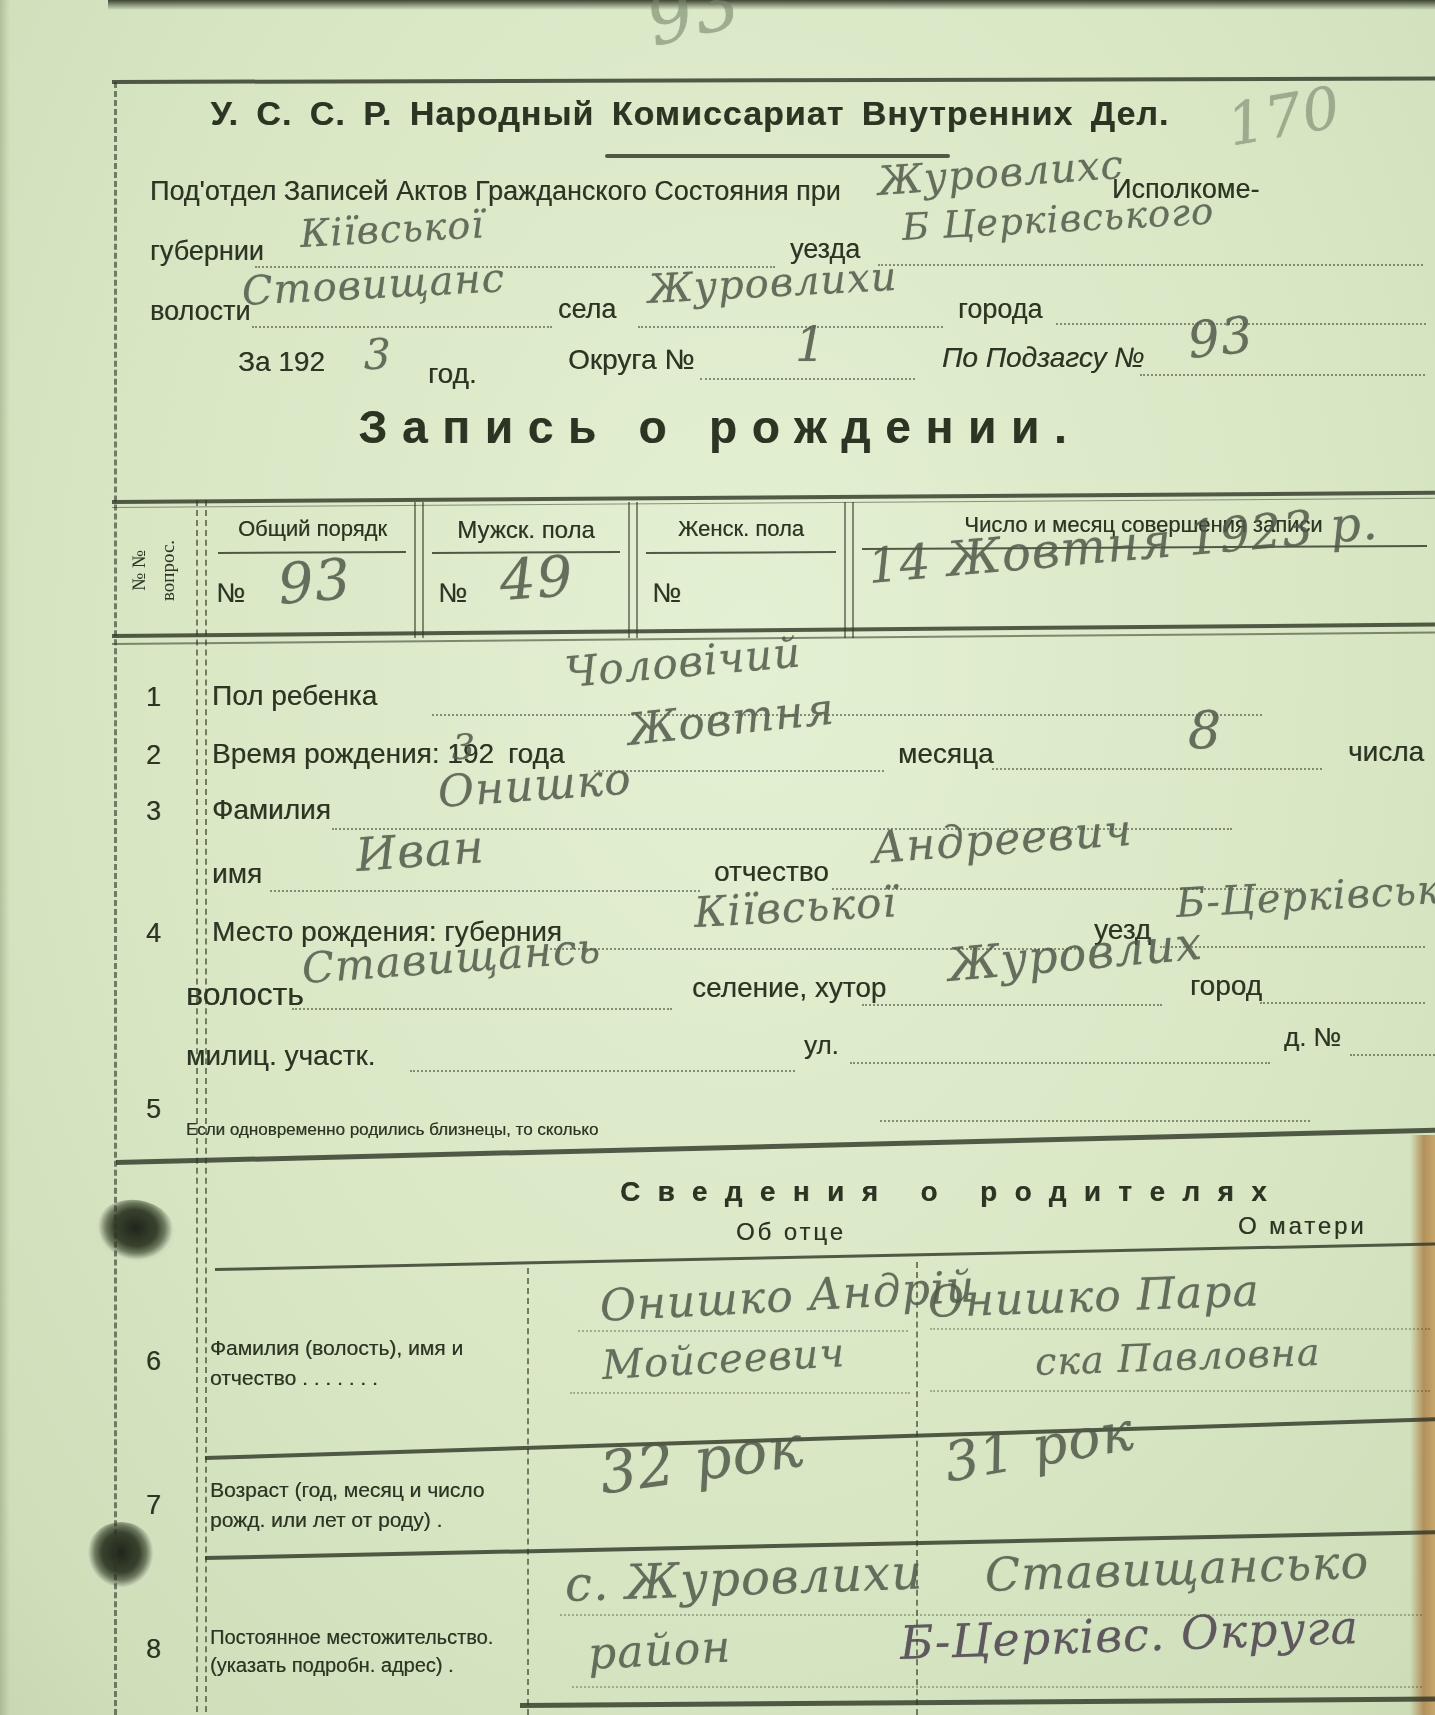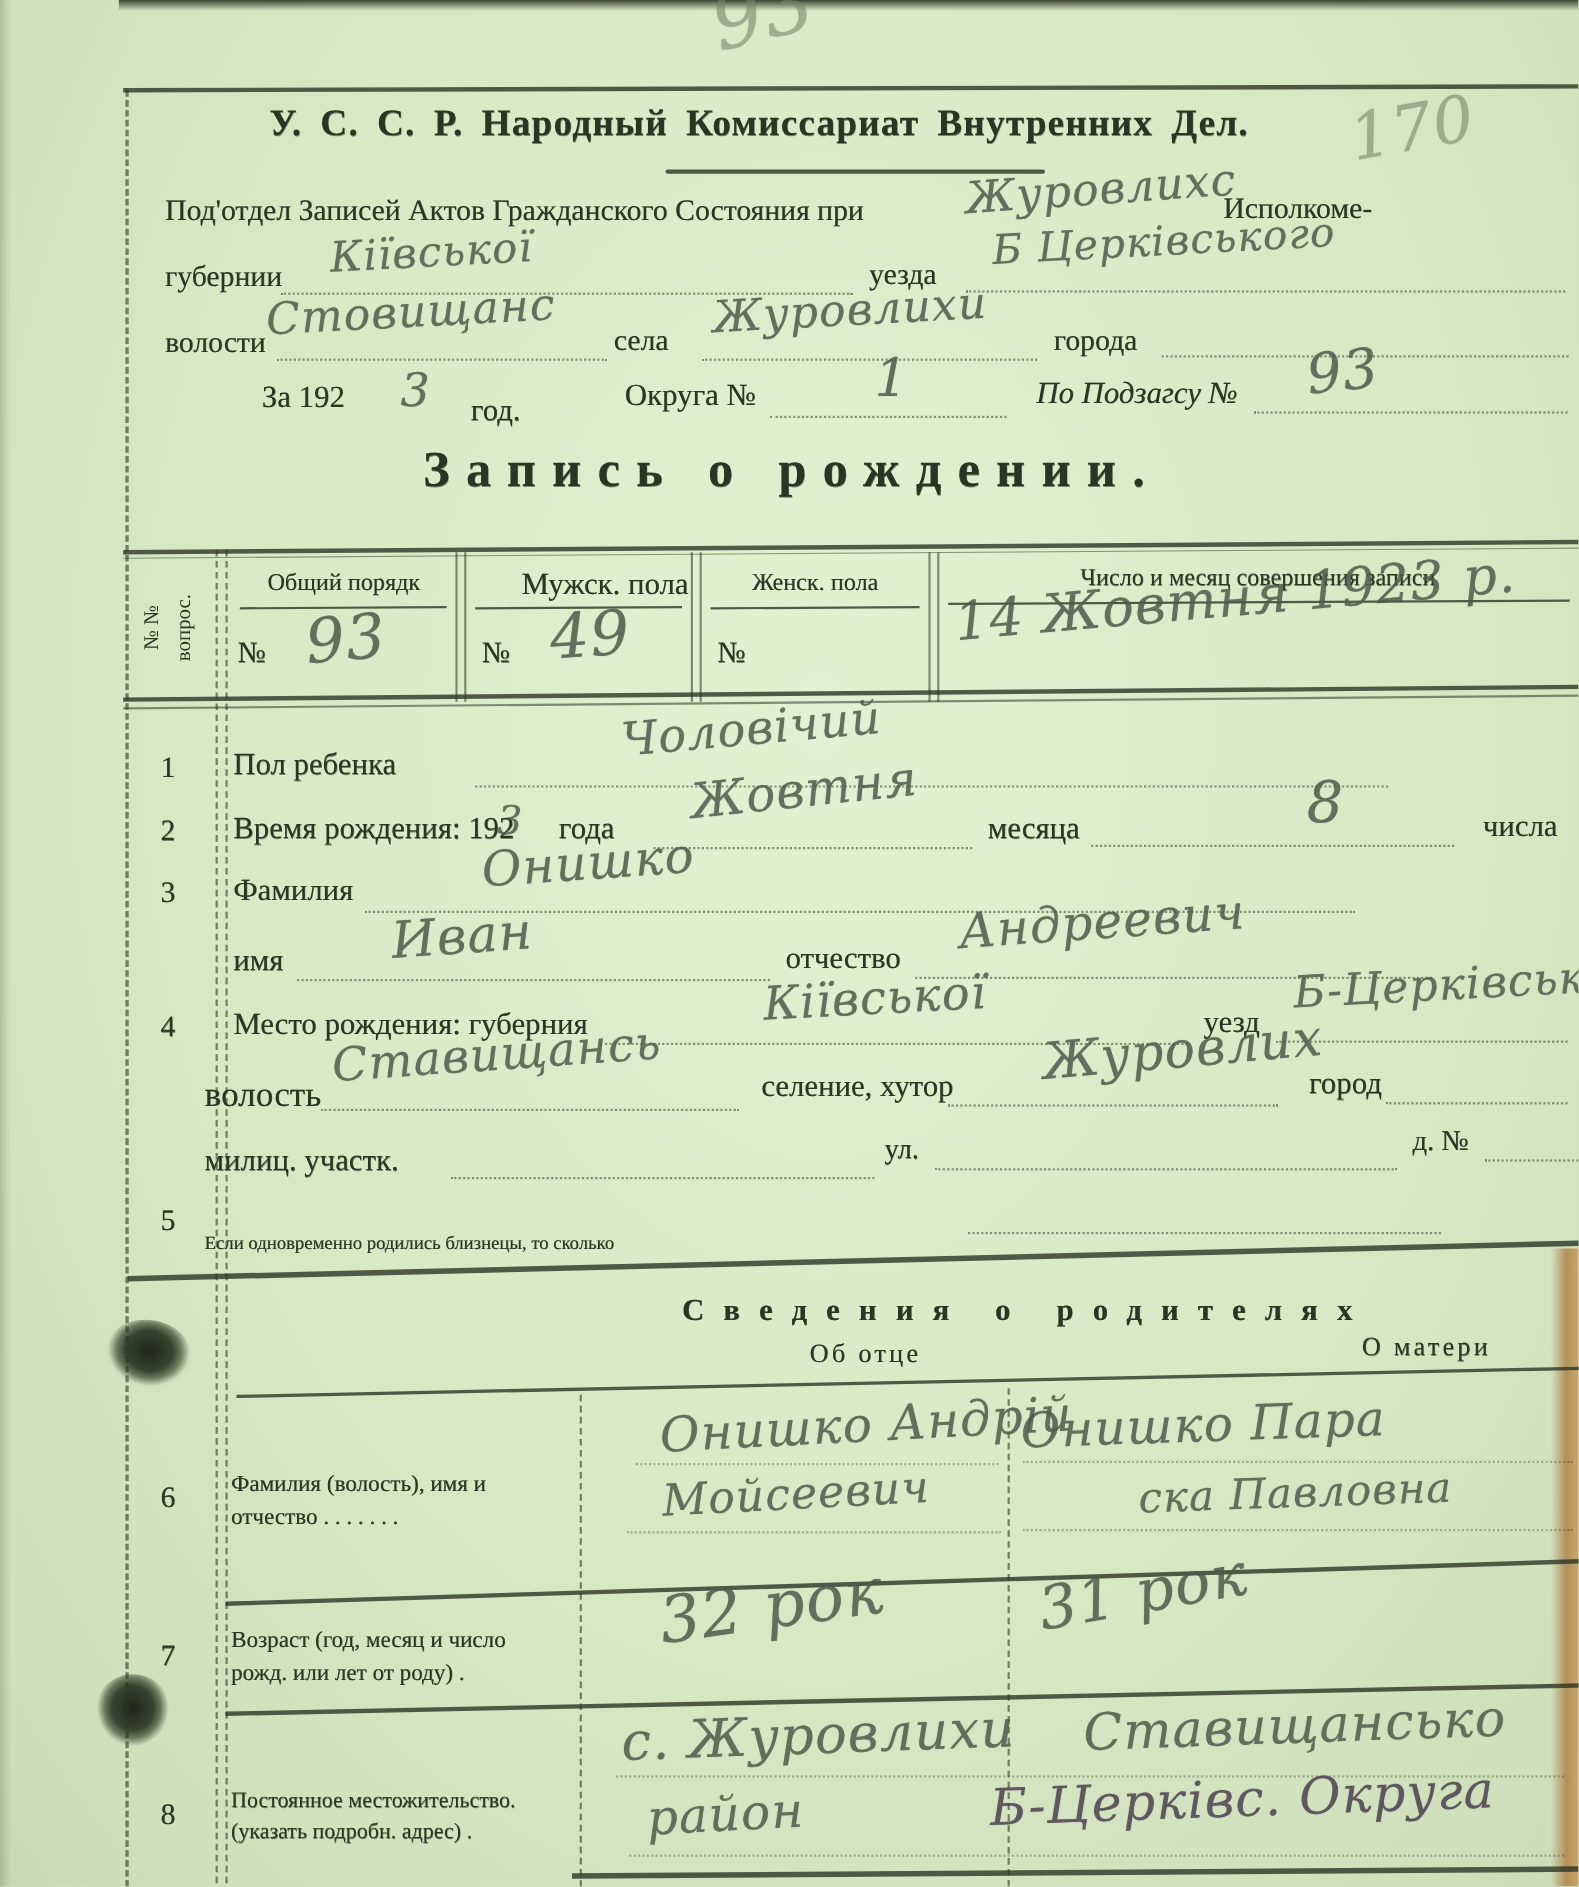--- a/index.html
+++ b/index.html
@@ -3,21 +3,21 @@
 <meta charset="utf-8">
 <style>
   html,body{margin:0;padding:0;}
   body{width:1435px;height:1715px;overflow:hidden;background:#cfe0ba;}
   .sheet{
     position:relative;width:1435px;height:1715px;overflow:hidden;
     background:radial-gradient(ellipse at 52% 38%, #e4f0d3 0%, #dae8c6 50%, #cfdfba 90%, #c8d8b2 100%);
     font-family:"Liberation Serif","DejaVu Serif",serif;
   }
   .p{position:absolute;color:#2c3423;white-space:nowrap;
-     text-shadow:.4px .4px .4px rgba(44,52,35,.55);font-family:Liberation Serif, serif;}
+     text-shadow:.4px .4px .4px rgba(44,52,35,.55);font-family:Liberation Sans, sans-serif;}
   .b{font-weight:bold;}
   .hw{position:absolute;font-family:"DejaVu Serif",serif;font-style:italic;color:#50594a;
       white-space:nowrap;letter-spacing:1px;opacity:.85;transform-origin:left center;
       text-shadow:0 0 1px rgba(80,89,74,.55);}
   .hw.light{color:#77856b;opacity:.6;}
   .dots{position:absolute;height:0;border-bottom:2px dotted rgba(56,64,45,.55);}
   .dots.faint{border-bottom:2px dotted rgba(56,64,45,.35);}
   .hl{position:absolute;background:#2d3524;opacity:.8;transform-origin:left center;}
   .vl{position:absolute;width:0;border-left:2px dashed rgba(45,53,36,.6);}
   .vl.solid{border-left:2px solid rgba(45,53,36,.55);}
@@ -99,21 +99,21 @@
   <div class="vl solid" style="left:852px;top:502px;height:136px;"></div>
 
   <div class="rotwrap" style="left:104px;top:510px;width:100px;height:120px;">
     <div class="rot">
       <span>№ №</span>
       <span>вопрос.</span>
     </div>
   </div>
 
   <div class="p center" style="left:210px;top:516px;width:205px;font-size:22px;">Общий порядк</div>
-  <div class="p center" style="left:450px;top:516px;width:200px;font-size:28px;">Мужск. пола</div>
+  <div class="p center" style="left:426px;top:516px;width:200px;font-size:24px;">Мужск. пола</div>
   <div class="p center" style="left:640px;top:516px;width:202px;font-size:22px;">Женск. пола</div>
   <div class="p center" style="left:856px;top:512px;width:575px;font-size:22px;">Число и месяц совершения записи</div>
 
   <div class="hl" style="left:218px;top:552px;width:188px;height:2px;transform:rotate(-0.3deg);"></div>
   <div class="hl" style="left:432px;top:552px;width:188px;height:2px;transform:rotate(-0.3deg);"></div>
   <div class="hl" style="left:646px;top:552px;width:190px;height:2px;transform:rotate(-0.3deg);"></div>
   <div class="hl" style="left:862px;top:548px;width:565px;height:2px;transform:rotate(-0.3deg);"></div>
 
   <div class="p" style="left:216px;top:578px;font-size:27px;">№</div>
   <div class="hw" style="left:278px;top:552px;font-size:56px;transform:rotate(-5deg);">93</div>

